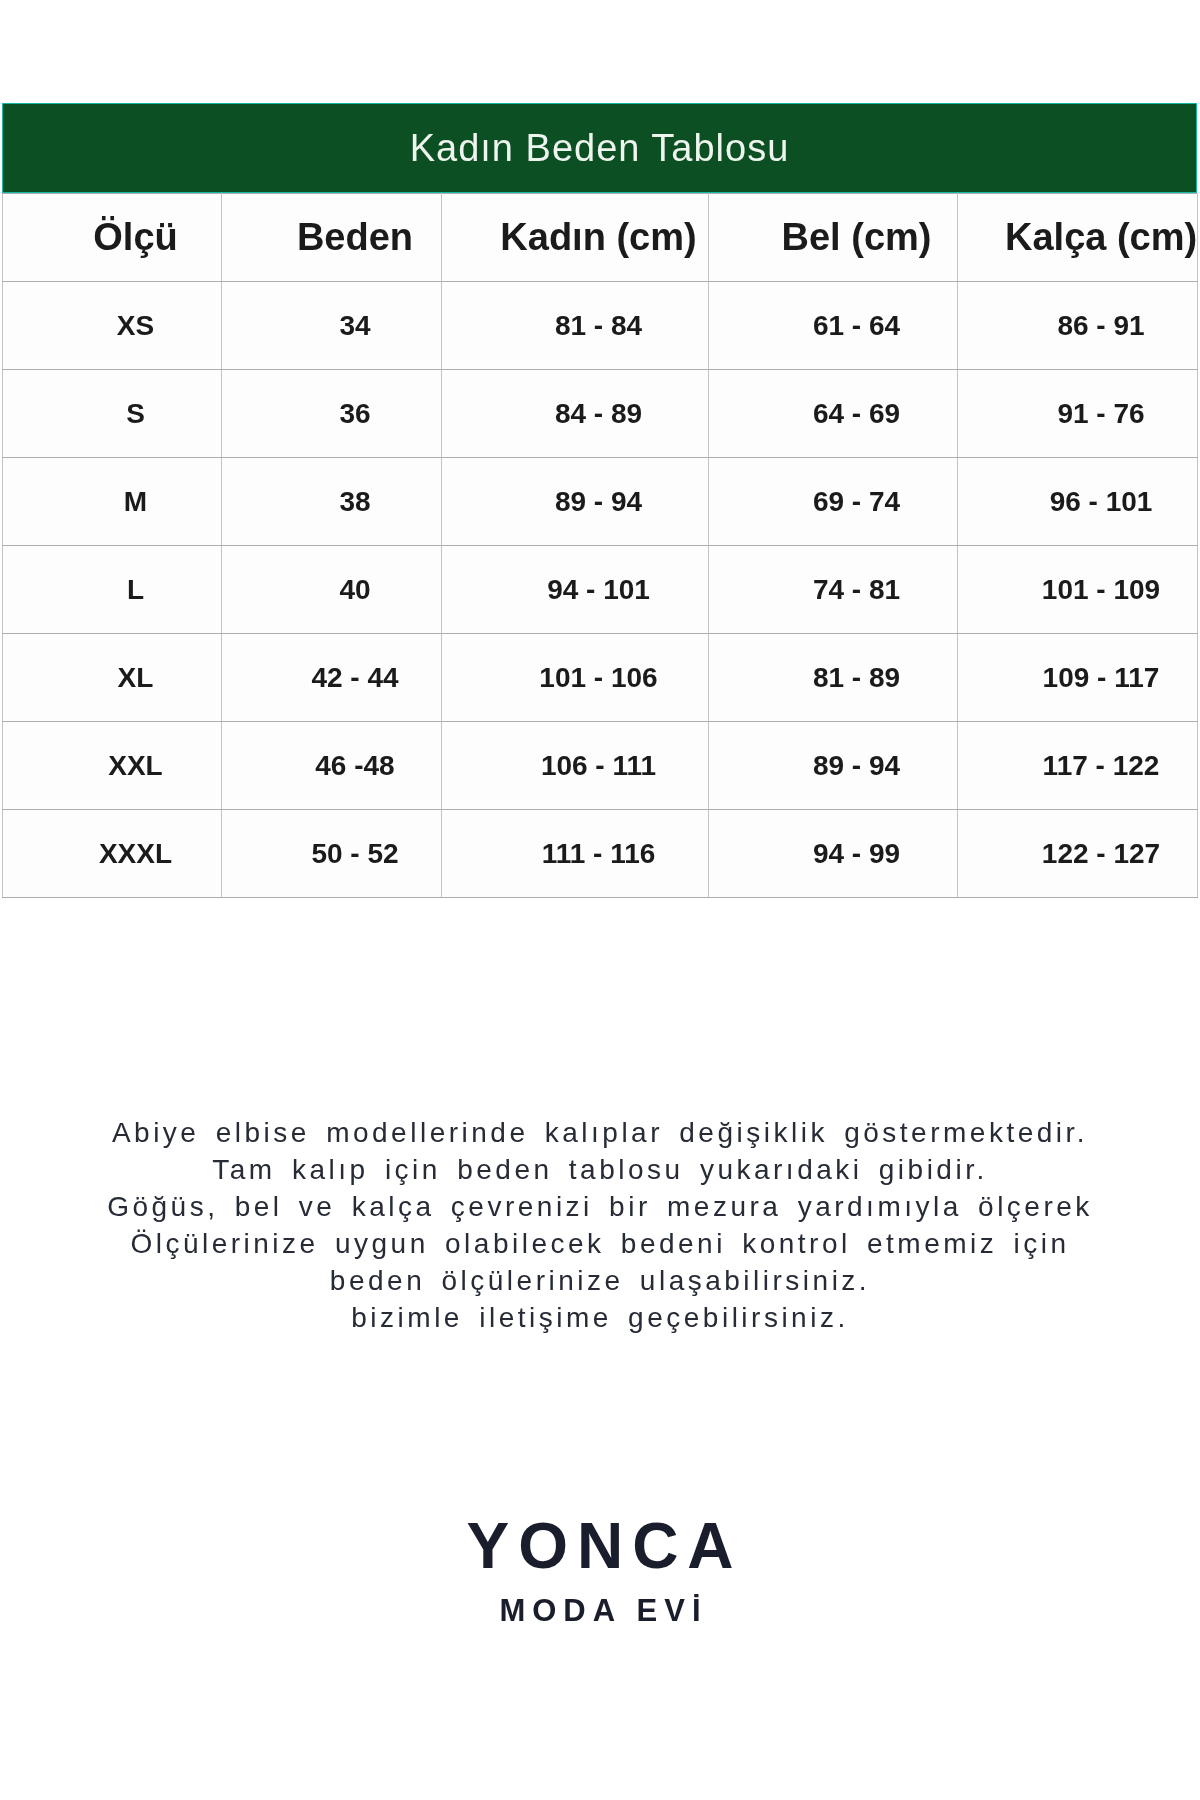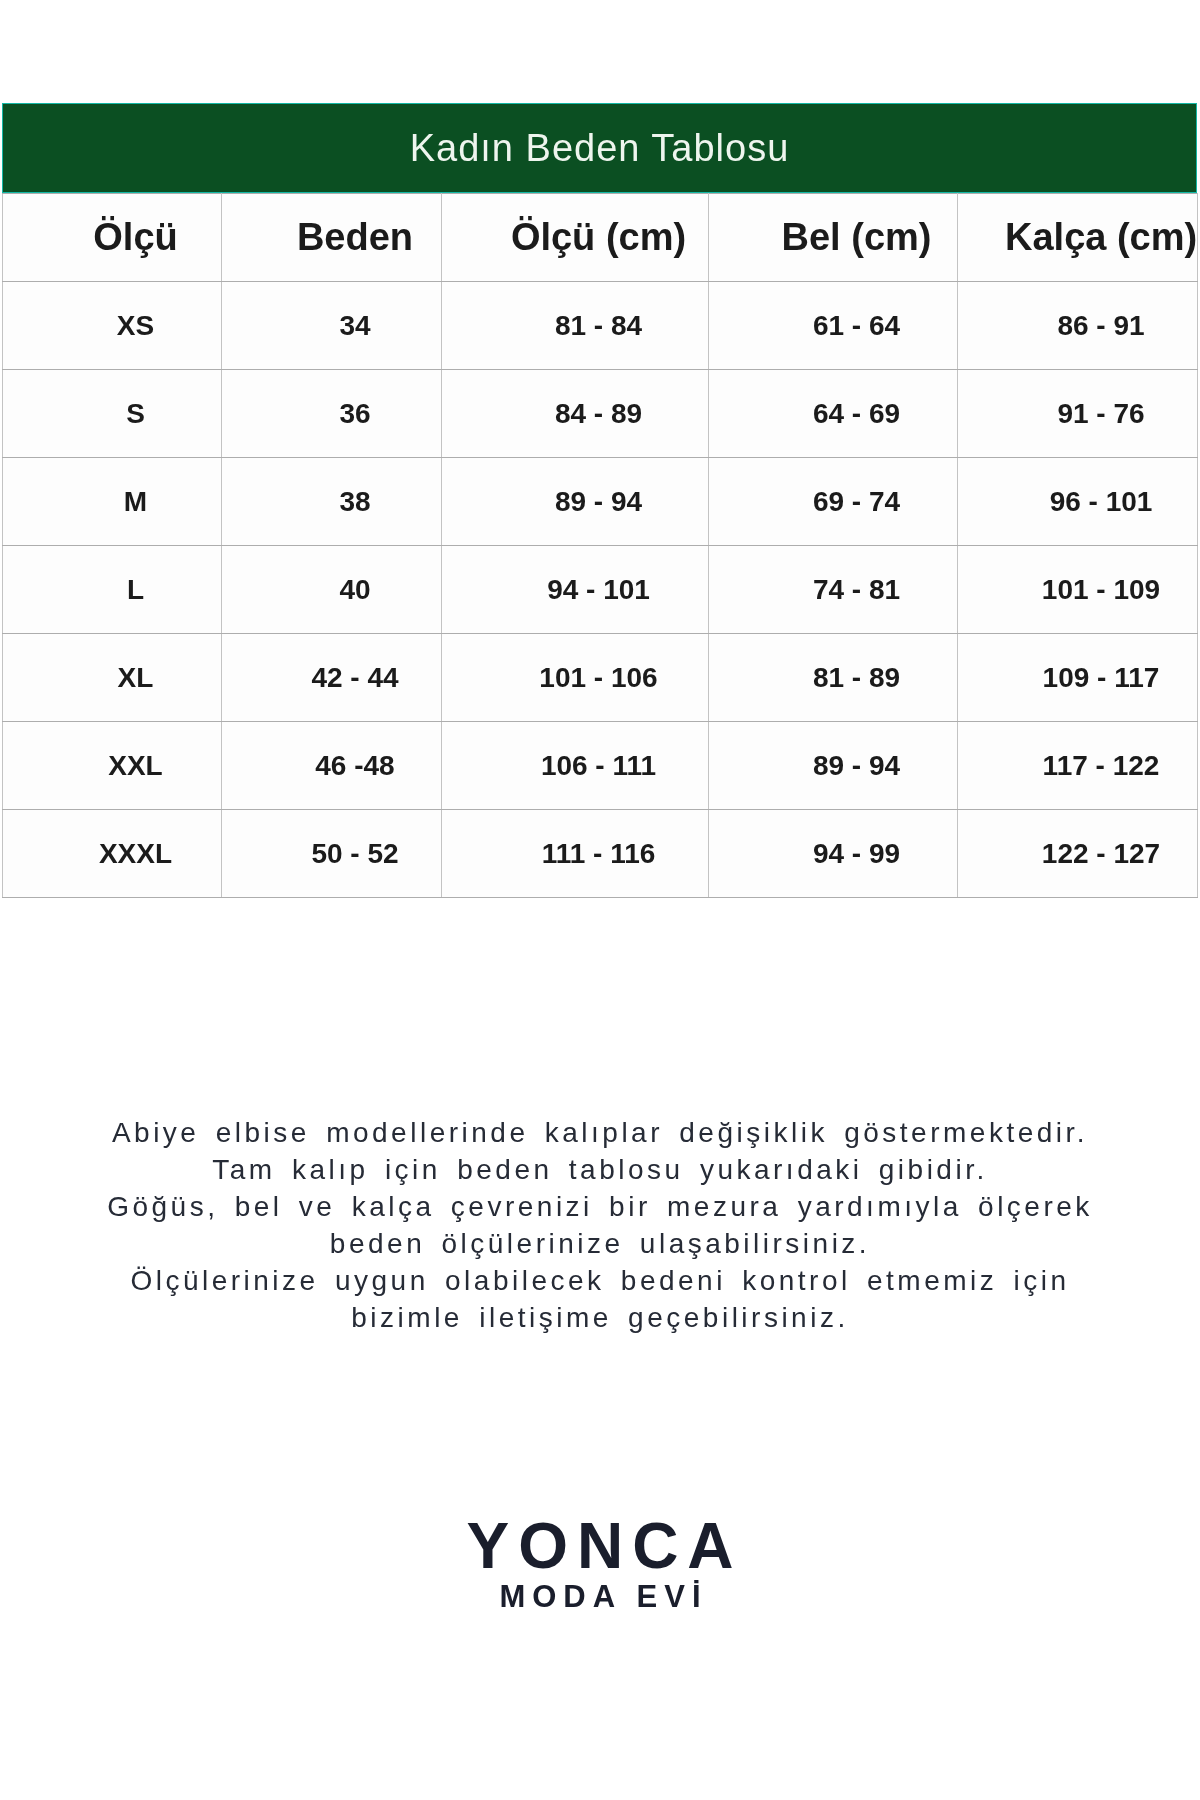--- a/index.html
+++ b/index.html
@@ -78,20 +78,21 @@
     color: #1a1e2c;
   }
   .brand-name {
     font-size: 64px;
     font-weight: 600;
     letter-spacing: 9px;
     padding-left: 9px; 
     line-height: 68px;
   }
   .brand-tagline {
+    margin-top: 14px;
     font-size: 31px;
     font-weight: 600;
     letter-spacing: 7px;
     padding-left: 7px;
     line-height: 34px;
   }
 </style>
 </head>
 <body>
 
@@ -105,21 +106,21 @@
         <col style="width:219px">
         <col style="width:220px">
         <col style="width:267px">
         <col style="width:249px">
         <col style="width:240px">
       </colgroup>
       <thead>
         <tr>
           <th>Ölçü</th>
           <th>Beden</th>
-          <th>Ölçü (cm)</th>
+          <th>Kadın (cm)</th>
           <th>Bel (cm)</th>
           <th>Kalça (cm)</th>
         </tr>
       </thead>
       <tbody>
         <tr>
           <td>XS</td>
           <td>34</td>
           <td>81 - 84</td>
           <td>61 - 64</td>
@@ -168,22 +169,22 @@
           <td>122 - 127</td>
         </tr>
       </tbody>
     </table>
   </div>
 
   <div class="notes">
     <div>Abiye elbise modellerinde kalıplar değişiklik göstermektedir.</div>
     <div>Tam kalıp için beden tablosu yukarıdaki gibidir.</div>
     <div>Göğüs, bel ve kalça çevrenizi bir mezura yardımıyla ölçerek</div>
+    <div>Ölçülerinize uygun olabilecek bedeni kontrol etmemiz için</div>
     <div>beden ölçülerinize ulaşabilirsiniz.</div>
-    <div>Ölçülerinize uygun olabilecek bedeni kontrol etmemiz için</div>
     <div>bizimle iletişime geçebilirsiniz.</div>
   </div>
 
   <div class="brand">
     <div class="brand-name">YONCA</div>
     <div class="brand-tagline">MODA EVİ</div>
   </div>
 
 </div>
 

